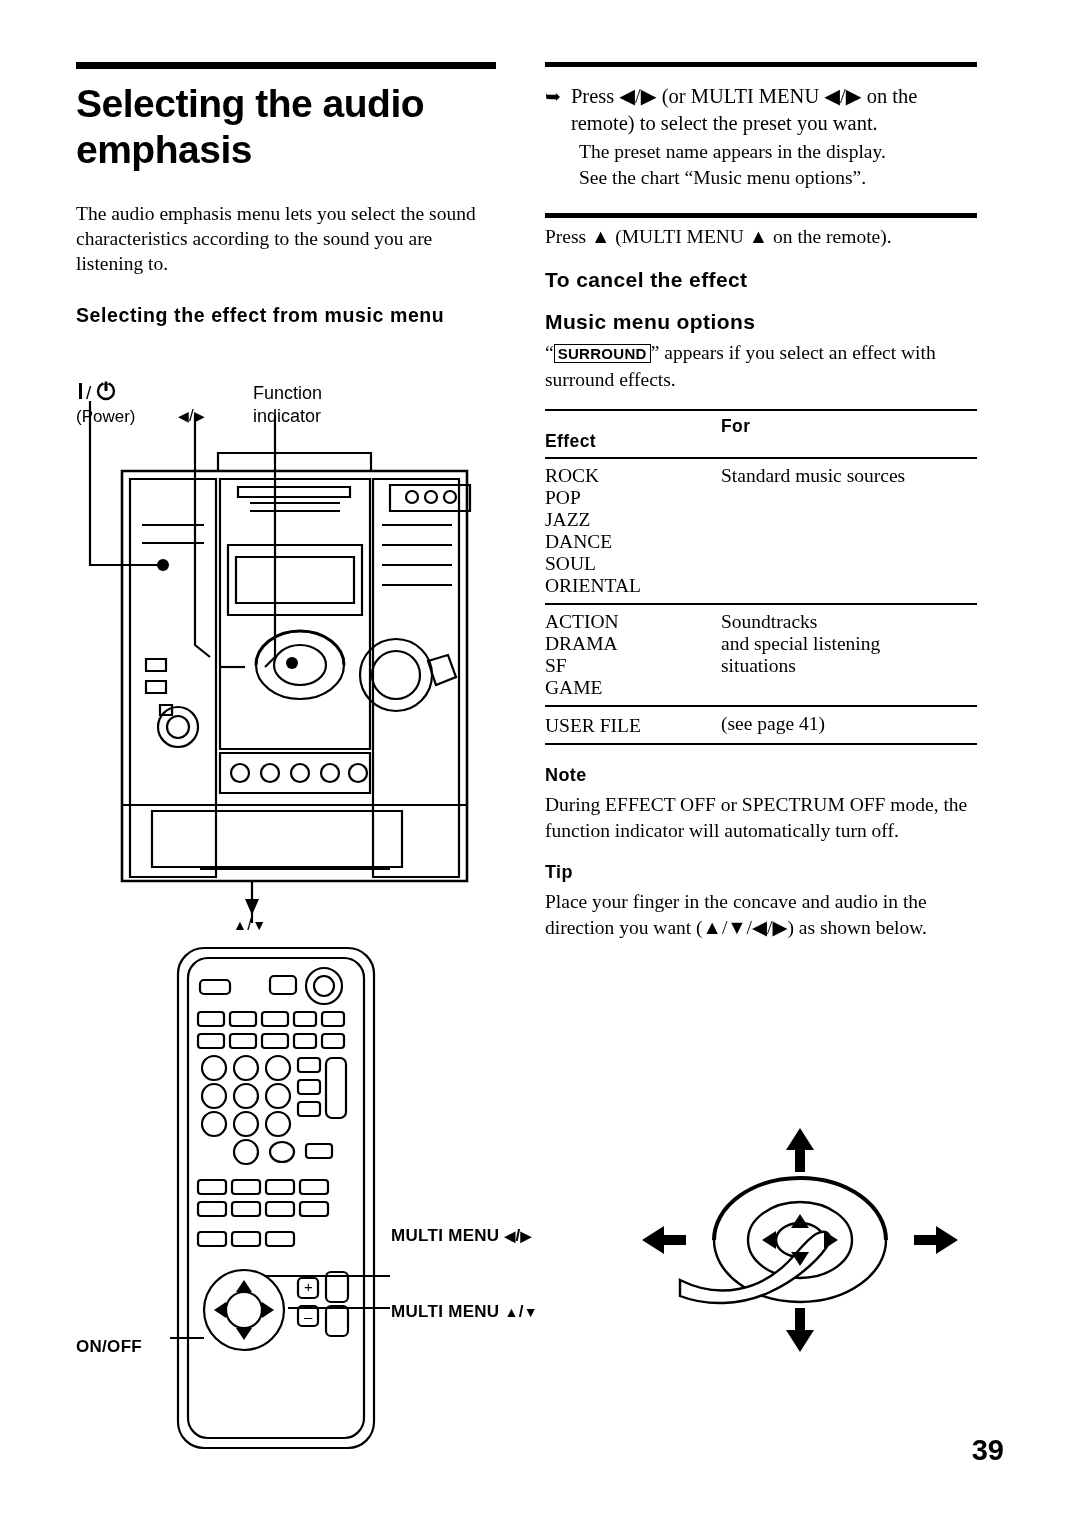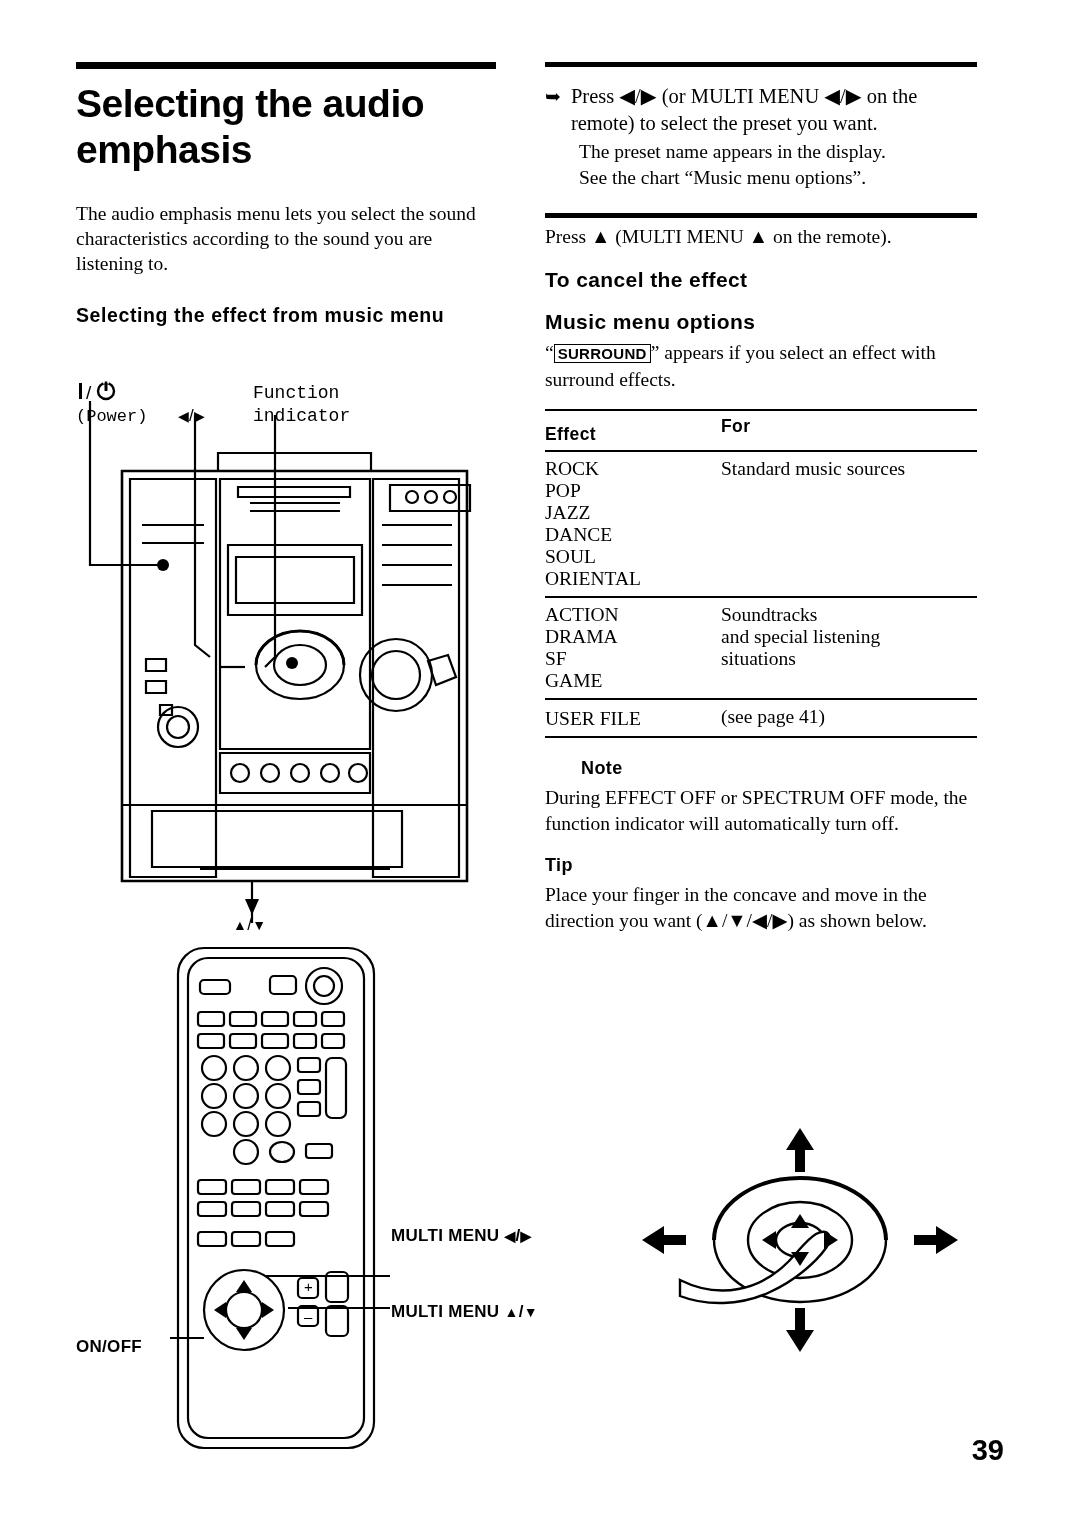--- a/index.html
+++ b/index.html
@@ -12,21 +12,21 @@
   .rule-thin{background:#000;height:2px;}
 
   
   .left-col{position:absolute;left:76px;top:62px;width:420px;}
   .title{font-family:"Liberation Sans",sans-serif;font-weight:bold;font-size:39px;line-height:46px;letter-spacing:-0.5px;margin-top:12px;}
   .intro{font-size:19.5px;line-height:25px;margin-top:28px;}
   .sub-h{font-family:"Liberation Sans",sans-serif;font-weight:bold;font-size:19.5px;line-height:26px;letter-spacing:0.6px;margin-top:26px;}
 
   
   .lbl{position:absolute;font-family:"Liberation Sans",sans-serif;font-size:16.5px;letter-spacing:.3px;}
-  .lbl-serif{position:absolute;font-family:Liberation Mono, monospace;font-size:17px;}
+  .lbl-serif{position:absolute;font-family:Liberation Sans, sans-serif;font-size:17px;}
 
   
   .right-col{position:absolute;left:545px;top:62px;width:432px;}
   .arrow-item{display:flex;gap:10px;font-size:20.5px;line-height:27px;}
   .arrow-glyph{font-size:19px;line-height:27px;}
   .body-text{font-size:19.5px;line-height:26px;}
   .h-sans{font-family:"Liberation Sans",sans-serif;font-weight:bold;font-size:21px;letter-spacing:.4px;}
   .note-h{font-family:"Liberation Sans",sans-serif;font-weight:bold;font-size:18px;letter-spacing:.4px;}
 
   
@@ -240,21 +240,21 @@
     <div class="h-sans" style="margin-top:18px;">Music menu options</div>
     <div class="body-text" style="margin-top:6px;">
       <span>“</span><span class="smallcaps-box" style="border:1.5px solid #000;padding:0 3px;">SURROUND</span><span>” appears if you select an effect with surround effects.</span>
     </div>
 
     <div style="margin-top:16px;">
       <div class="rule-thin"></div>
       <table class="effects">
         <tbody>
             <tr>
-          <td class="col1" style="padding-top:13px;">
+          <td class="col1" style="padding-top:20px;">
                 <div class="th">Effect</div>
               </td>
           <td style="padding-top:5px;">
                 <div class="th">For</div>
               </td>
         </tr>
       </tbody>
         </table>
       <div class="rule-thin"></div>
 
@@ -304,25 +304,25 @@
           </td>
           <td class="cellpad" style="padding-top:6px;">
             <div>(see page 41)</div>
           </td>
         </tr>
       </tbody>
         </table>
       <div class="rule-thin" style="margin-top:6px;"></div>
     </div>
 
-    <div class="note-h" style="margin-top:20px;margin-left:36px;">Note</div>
+    <div class="note-h" style="margin-top:20px;">Note</div>
     <div class="body-text" style="margin-top:6px;">During EFFECT OFF or SPECTRUM OFF mode, the function indicator will automatically turn off.</div>
 
     <div class="note-h" style="margin-top:18px;">Tip</div>
-    <div class="body-text" style="margin-top:6px;">Place your finger in the concave and move in the direction you want (▲/▼/◀/▶) as shown below.</div>
+    <div class="body-text" style="margin-top:6px;">Place your finger in the concave and audio in the direction you want (▲/▼/◀/▶) as shown below.</div>
   </div>
 
   <svg width="360" height="260" viewBox="0 0 360 260" style="position:absolute;left:620px;top:1110px;">
     <g fill="none" stroke="#000" stroke-width="2.4">
       <ellipse cx="180" cy="130" rx="86" ry="62"></ellipse>
       <ellipse cx="180" cy="130" rx="52" ry="38"></ellipse>
       <ellipse cx="180" cy="130" rx="24" ry="17"></ellipse>
       <path d="M94 130 a86 62 0 0 1 172 0" stroke-width="4"></path>
 
       <path d="M60 170 C 100 190 140 180 168 152 C 180 140 186 130 196 124 C 208 118 214 126 206 138 C 196 152 176 170 150 182 C 120 196 86 196 60 186 Z" fill="#fff"></path>

